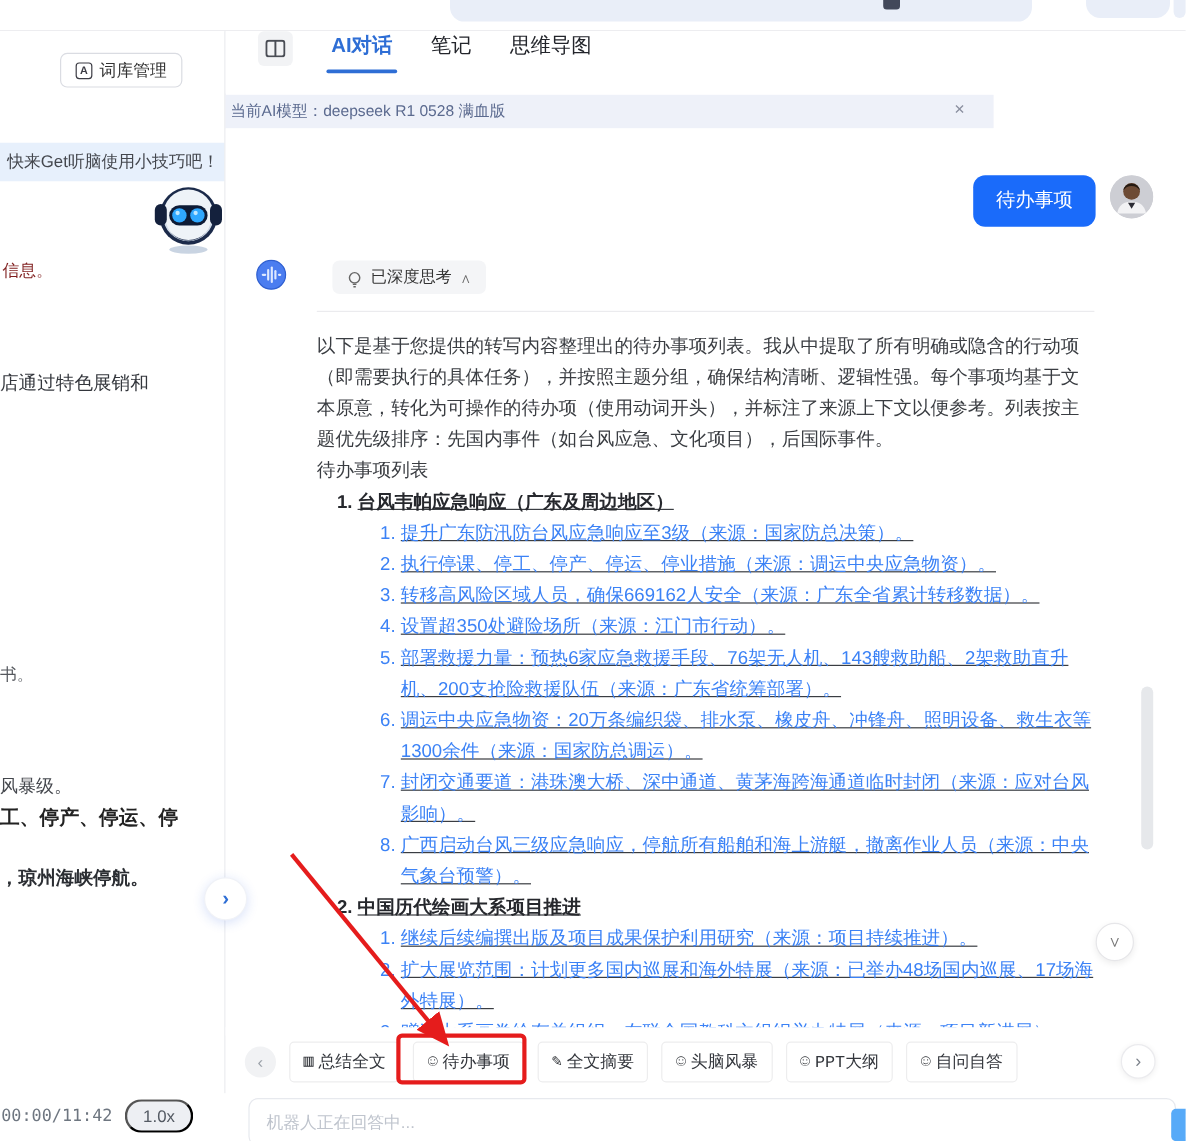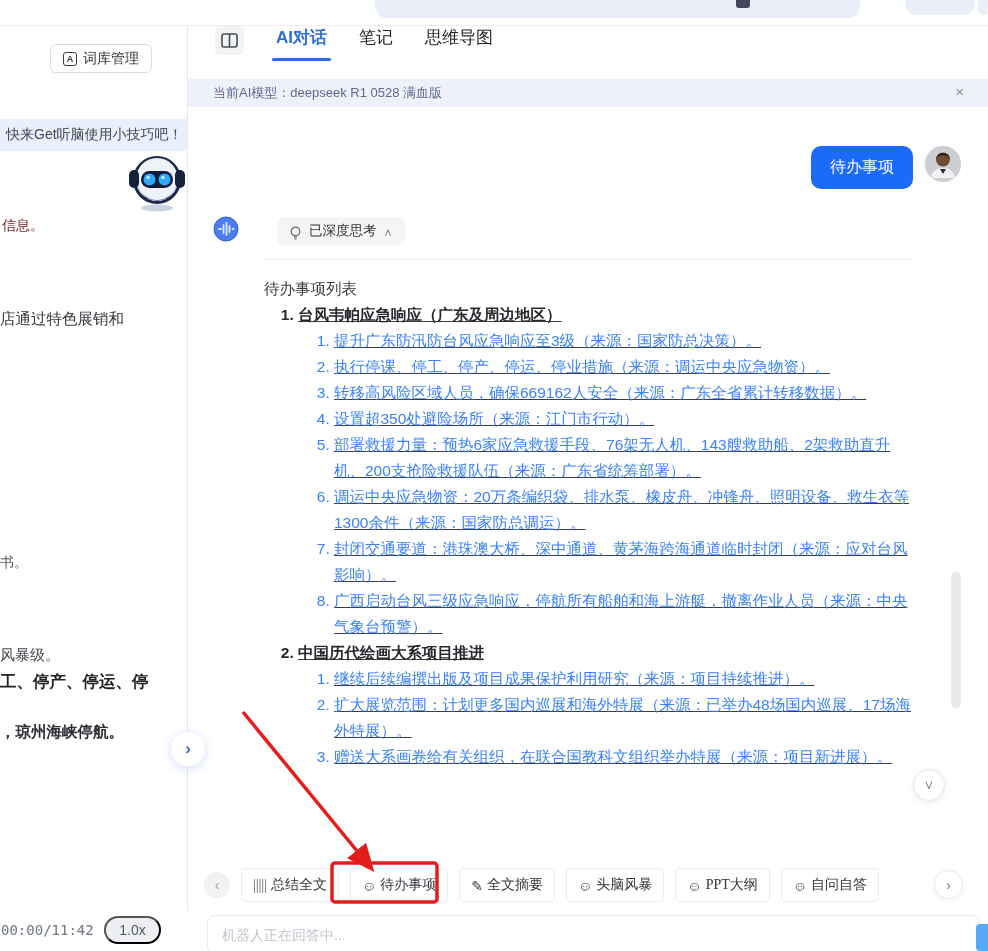--- a/index.html
+++ b/index.html
@@ -37,22 +37,22 @@
     display:flex; align-items:center; justify-content:center; font-size:14px; color:#515archive showing5660; color:#545a63; cursor:pointer; }
 
   
   #tabbar { position:absolute; left:188px; top:26px; width:800px; height:52px; background:#fff; display:flex; align-items:flex-start; }
   #splitbtn { margin-left:27px; width:29px; height:29px; background:#f2f3f5; border-radius:5px; display:flex; align-items:center; justify-content:center; cursor:pointer; border:none; }
   .tab { position:relative; margin-left:32px; font-size:17px; color:#23252b; cursor:pointer; padding-bottom:2px; }
   .tab.active { color:#2e6ed5; font-weight:600; }
   .tab.active::after { content:""; position:absolute; left:-4px; right:-4px; bottom:-10px; height:3px; background:#2e6ed5; border-radius:2px; }
 
   
-  #notice { position:absolute; left:188px; top:79px; width:800px; height:28px; background:#eef1f9; display:flex; align-items:center;
-    font-size:13px; color:#5b6a8f; padding-left:25px; }
+  #notice { position:absolute; left:188px; top:79px; width:640px; height:28px; background:#eef1f9; display:flex; align-items:center;
+    font-size:13px; color:#5b6a8f; padding-left:4px; }
   #notice-close { position:absolute; right:24px; top:4px; font-size:15px; color:#8b90a0; cursor:pointer; background:none; border:none; }
 
   
   #chat { position:absolute; left:188px; top:107px; width:800px; height:756px; overflow:hidden; background:#fff; }
   #user-row { display:flex; justify-content:flex-end; align-items:flex-start; padding:39px 27px 0 0; gap:12px; }
   #user-bubble { background:#1a6bfa; color:#fff; font-size:16px; padding:11px 19px; border-radius:10px; }
   #user-avatar { width:36px; height:36px; border-radius:50%; background:#cdced4; overflow:hidden; flex:0 0 auto; }
   #ai-row { display:flex; align-items:flex-start; padding:27px 0 0 25px; }
   #ai-avatar { width:26px; height:26px; flex:0 0 auto; margin-right:25px; }
   #ai-content { width:648px; }
@@ -72,22 +72,22 @@
   #scrolldown { position:absolute; left:725px; top:662px; width:32px; height:32px; border-radius:50%; background:#fff;
     border:1px solid #e6e6e9; box-shadow:0 2px 6px rgba(0,0,0,.08); color:#777; font-size:13px;
     display:flex; align-items:center; justify-content:center; cursor:pointer; }
 
   
   #chipbar { position:absolute; left:188px; top:856px; width:800px; height:59px; background:#fff; display:flex; align-items:flex-start;
     padding:12px 0 0 16px; gap:11px; z-index:5; }
   .navcircle { width:26px; height:26px; border-radius:50%; background:#f1f2f4; color:#9aa0a8; border:none; font-size:14px;
     display:flex; align-items:center; justify-content:center; flex:0 0 auto; margin-top:4px; cursor:pointer; }
   #chips { display:flex; gap:11px; white-space:nowrap; }
-  .chip { display:flex; align-items:flex-end; gap:4px; background:#fff; border:1px solid #ededee; border-radius:4px;
-    padding:7px 11px; font-size:14px; color:#33363c; cursor:pointer; font-family:Liberation Serif, serif; }
+  .chip { display:flex; align-items:center; gap:4px; background:#fff; border:1px solid #ededee; border-radius:4px;
+    padding:7px 11px; font-size:14px; color:#33363c; cursor:pointer; font-family:Liberation Mono, monospace; }
   .cicon { font-size:14px; line-height:1; color:#2b2e33; }
   .cicon[data-icon="summary-icon"]::before { content:"▥"; }
   .cicon[data-icon="smiley-icon"]::before { content:"☺"; }
   .cicon[data-icon="pen-icon"]::before { content:"✎"; }
   #next-circle { position:absolute; right:25px; top:870px; width:29px; height:29px; border-radius:50%; background:#fff;
     border:1px solid #ebebee; box-shadow:0 1px 5px rgba(0,0,0,.07); color:#7b818a; font-size:15px;
     display:flex; align-items:center; justify-content:center; z-index:6; cursor:pointer; }
 
   
   #composer { position:absolute; left:207px; top:915px; width:773px; height:40px; border:1px solid #e7e9ee; border-radius:8px;
@@ -204,20 +204,21 @@
           <circle cx="6.5" cy="5.5" r="4.3" fill="none" stroke="#666" stroke-width="1.2"></circle>
           <line x1="5" y1="11" x2="8" y2="11" stroke="#666" stroke-width="1.2"></line>
           <line x1="5.5" y1="13" x2="7.5" y2="13" stroke="#666" stroke-width="1.2"></line>
         </svg>
         <span>已深度思考</span>
         <span id="think-chevron">∧</span>
       </button>
       <div id="think-divider"></div>
 
       <div id="answer">
+        <p>以下是基于您提供的转写内容整理出的待办事项列表。我从中提取了所有明确或隐含的行动项（即需要执行的具体任务），并按照主题分组，确保结构清晰、逻辑性强。每个事项均基于文本原意，转化为可操作的待办项（使用动词开头），并标注了来源上下文以便参考。列表按主题优先级排序：先国内事件（如台风应急、文化项目），后国际事件。</p>
         <div class="plain">待办事项列表</div>
         <ol class="mainlist">
           <li>
             <strong>台风韦帕应急响应（广东及周边地区）</strong>
             <ol class="sublist">
 
             <li>提升广东防汛防台风应急响应至3级（来源：国家防总决策）。</li>
                 <li>执行停课、停工、停产、停运、停业措施（来源：调运中央应急物资）。</li>
                 <li>转移高风险区域人员，确保669162人安全（来源：广东全省累计转移数据）。</li>
                 <li>设置超350处避险场所（来源：江门市行动）。</li>

